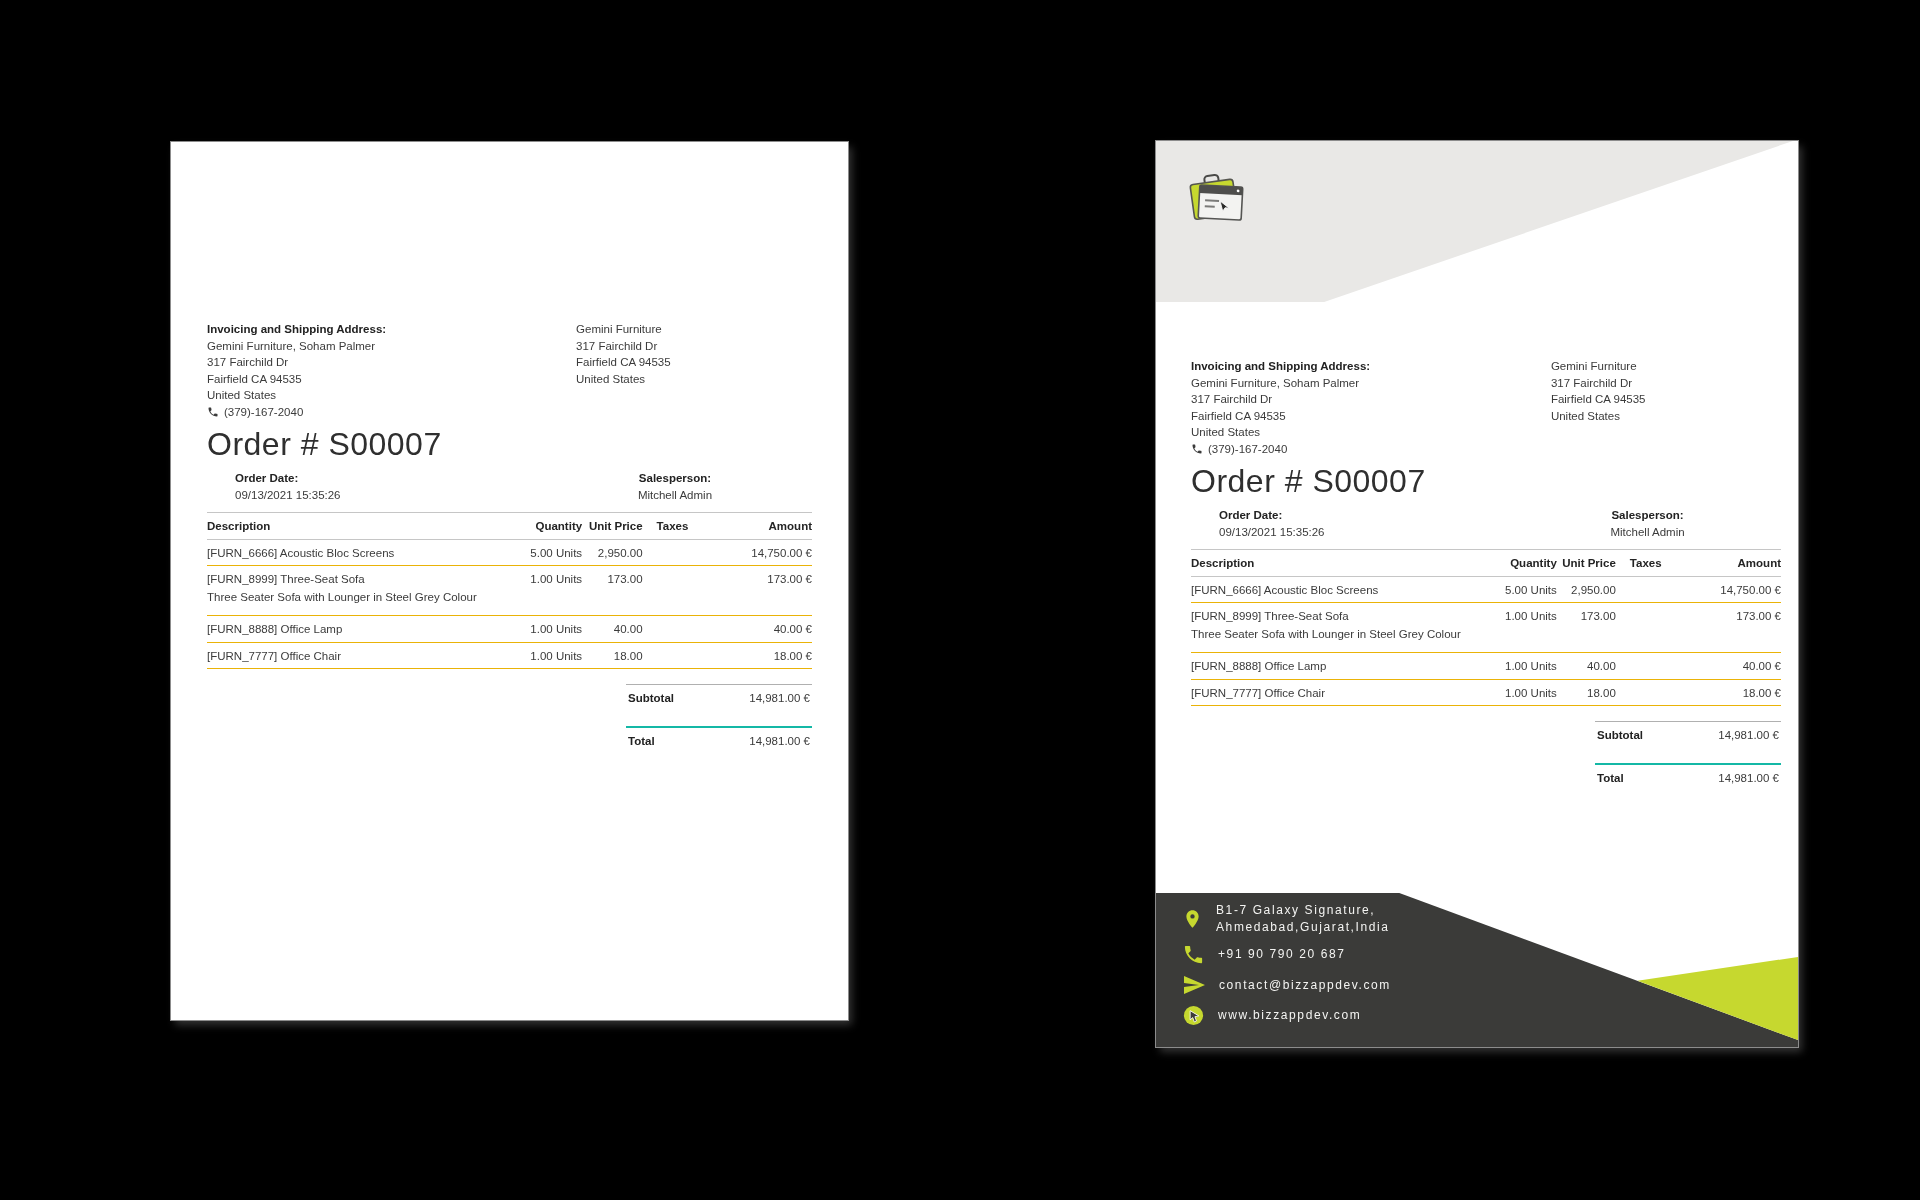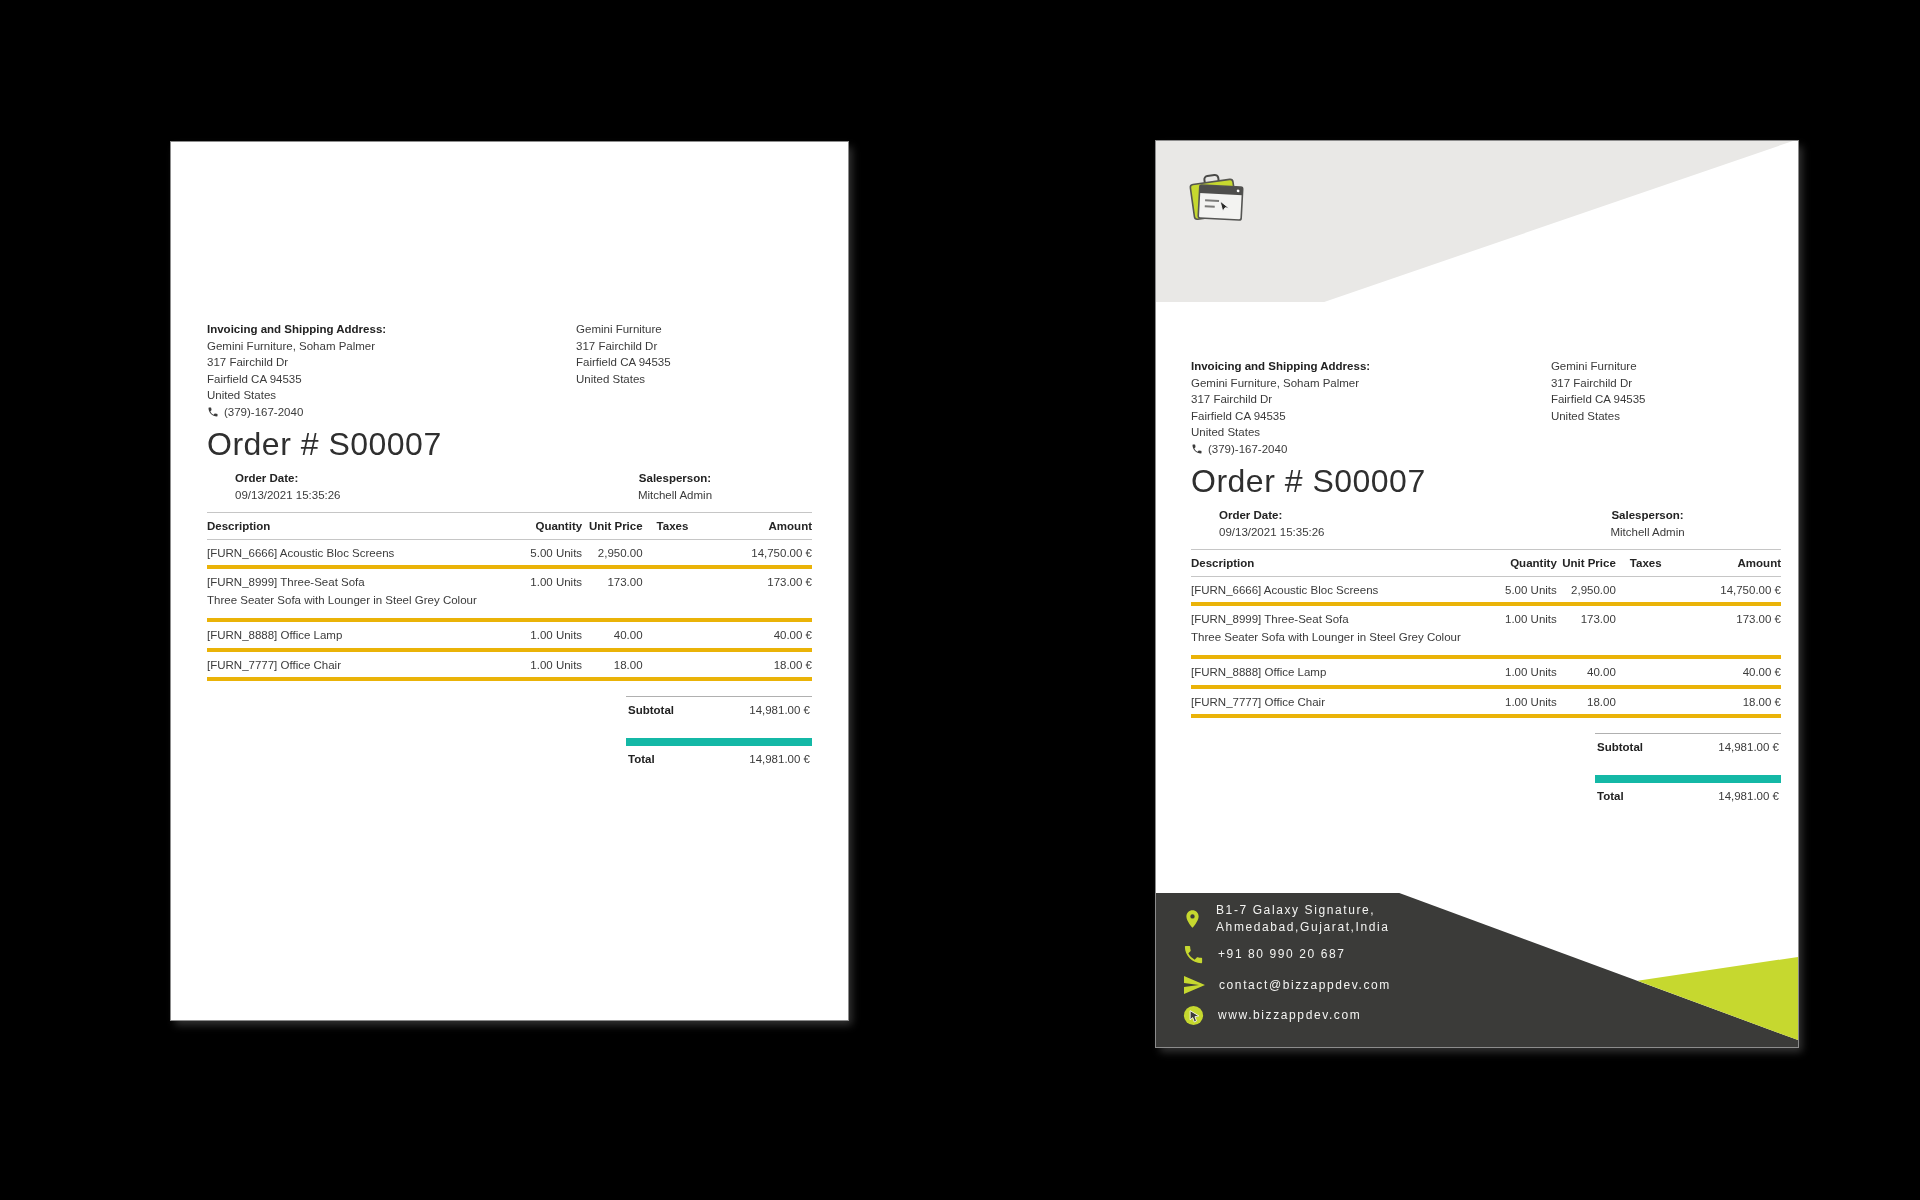--- a/index.html
+++ b/index.html
@@ -22,34 +22,34 @@
   .phone-line { display:flex; align-items:center; gap:5px; }
   .phone-line svg { flex:0 0 auto; }
 
   .order-title { font-size:32px; line-height:34px; color:#2f2f2f; letter-spacing:.5px; margin:7px 0 9px 0; font-weight:normal; }
 
   .meta-row { display:flex; margin-bottom:9px;margin-left:28px; }
   .meta-left { flex:0 0 52.5%; }
   .meta-right { flex:1;text-align:center; }
 
   .tbl { width:100%; }
-  .t-row { display:flex; padding:5px 0 4px 0; border-bottom:4px solid #eab308; }
+  .t-row { display:flex; padding:5px 0 4px 0; border-bottom:1px solid #eab308; }
   .t-head { border-top:1px solid #c6c6c6; border-bottom:1px solid #c6c6c6; font-weight:bold; color:#242424;justify-content:space-between; }
   .col-desc { flex:1; text-align:left; }
   .col-qty  { width:19%; text-align:right; }
   .col-price{ width:10%; text-align:right; }
   .col-tax  { width:11%; text-align:left; padding-left:14px; }
   .col-amt  { width:17%; text-align:right; }
   .sub-desc { padding:1px 0 6px 0; }
 
   .totals { width:186px; margin-left:auto; margin-top:15px; }
   .tot-row { display:flex; justify-content:space-between; padding:5px 2px 19px 2px; }
   .tot-row .lbl { color:#222; }
   .tot-sub { border-top:1px solid #b0b0b0; }
-  .tot-grand { border-top:8px solid #14b8a6;align-items:flex-end; }
+  .tot-grand { border-top:2px solid #14b8a6;align-items:flex-end; }
 
   
   .brand-header { position:absolute; top:0; left:0; width:100%; height:161px; z-index:1;
     background:#e9e8e6;
     -webkit-clip-path:polygon(0 0, 99.2% 0, 26.2% 100%, 0 100%);
     clip-path:polygon(0 0, 99.2% 0, 26.2% 100%, 0 100%); }
   .brand-logo { position:absolute; left:26px; top:29px; z-index:2; }
   .brand-titles { position:absolute; left:98px; top:41px; z-index:2; }
   .brand-name { font-size:20px; font-weight:bold; letter-spacing:1.3px; color:#2d2d2b; line-height:24px; }
   .brand-tagline { font-family:"DejaVu Serif",serif; font-style:italic; font-size:15px; color:#5a5a58; margin:3px 0 0 35px; letter-spacing:.3px; }
@@ -296,21 +296,21 @@
         <div>
           <div class="f-text">B1-7 Galaxy Signature,</div>
           <div class="f-text">Ahmedabad,Gujarat,India</div>
         </div>
       </div>
 
       <div class="f-row">
         <svg width="23" height="23" viewBox="0 0 24 24">
             <path fill="#c6d82f" d="M6.62 10.79c1.44 2.83 3.76 5.14 6.59 6.59l2.2-2.2c.27-.27.67-.36 1.02-.24 1.12.37 2.33.57 3.57.57.55 0 1 .45 1 1V20c0 .55-.45 1-1 1-9.39 0-17-7.61-17-17 0-.55.45-1 1-1h3.5c.55 0 1 .45 1 1 0 1.25.2 2.45.57 3.57.11.35.03.74-.25 1.02l-2.2 2.2z"></path>
           </svg>
-        <div class="f-text">+91 80 990 20 687</div>
+        <div class="f-text">+91 90 790 20 687</div>
       </div>
 
       <div class="f-row">
         <svg width="24" height="24" viewBox="0 0 24 24">
             <path fill="#c6d82f" d="M2.01 21 23 12 2.01 3 2 10l15 2-15 2z"></path>
           </svg>
         <div class="f-text">contact@bizzappdev.com</div>
       </div>
 
       <div class="f-row">

